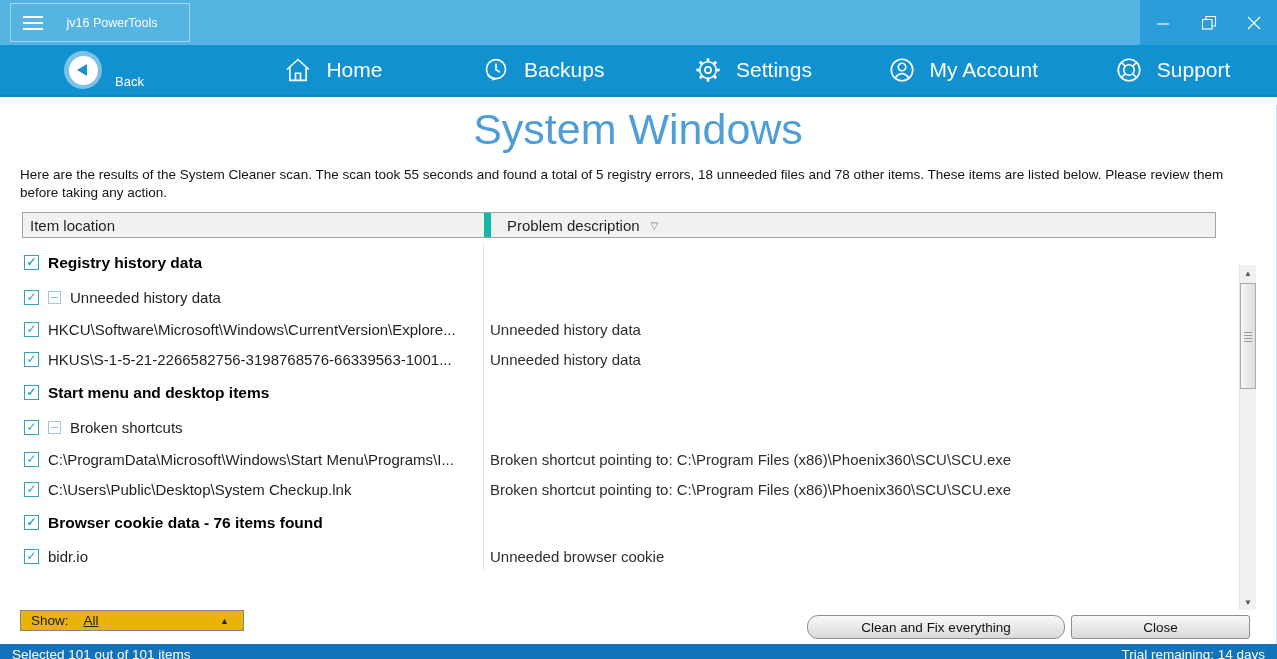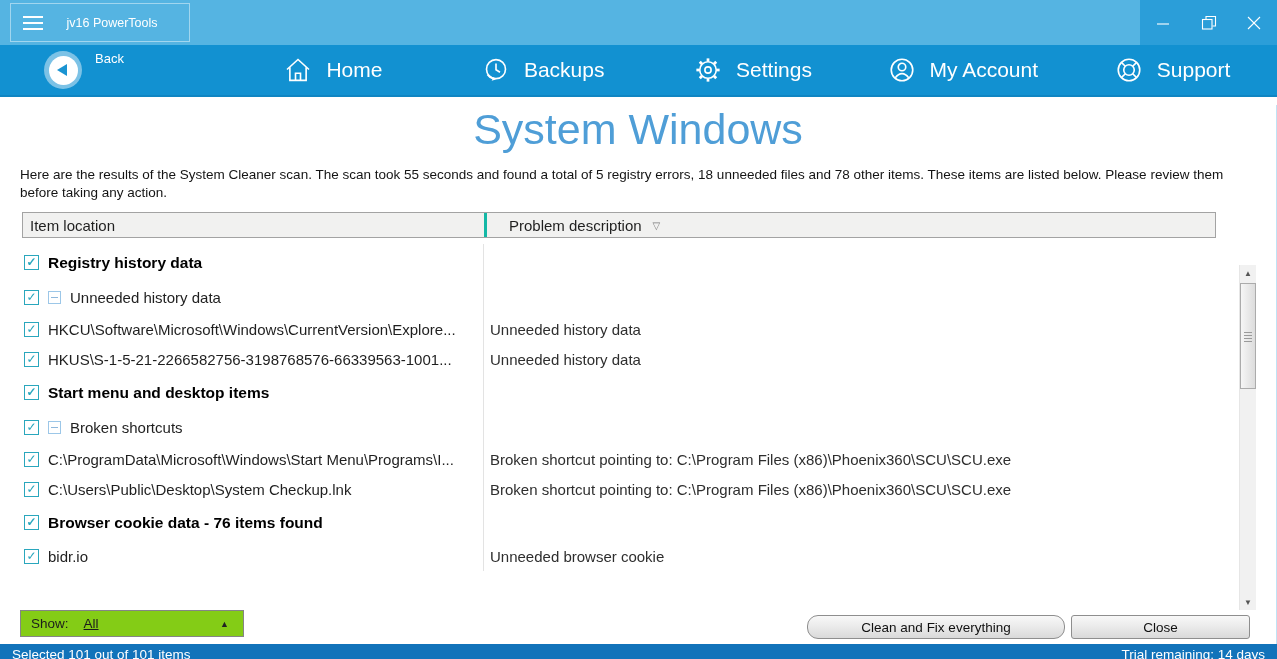--- a/index.html
+++ b/index.html
@@ -14,22 +14,22 @@
   .hamburger div { width:20px; height:2px; background:#fff; }
   .app-title { flex:1; text-align:center; color:#fff; font-size:12.5px; padding-right:8px; }
   .win-controls { position:absolute; right:0; top:0; width:137px; height:45px;
                   background:#2b9ed9; display:flex; }
   .win-btn { flex:1; display:flex; align-items:center; justify-content:center; }
   .win-btn svg { stroke:#fff; fill:none; stroke-width:1.1; }
 
   
   .navbar { height:52px; background:#1291d1; display:flex; align-items:center;
             border-bottom:2px solid #0f85c2; }
-  .back-group { width:228px; display:flex; align-items:flex-start; gap:13px;
-                padding-left:44px; flex:none; }
+  .back-group { width:228px; display:flex; align-items:flex-end; gap:13px;
+                padding-left:64px; flex:none; }
   .back-circle { width:38px; height:38px; border-radius:50%;
                  background:rgba(255,255,255,.45); display:flex;
                  align-items:center; justify-content:center; }
   .back-inner { width:29px; height:29px; border-radius:50%; background:#fff;
                 display:flex; align-items:center; justify-content:center; }
   .back-tri { width:0; height:0; border-top:6.5px solid transparent;
               border-bottom:6.5px solid transparent; border-right:10px solid #1a94d2;
               margin-right:2px; }
   .back-label { color:#fff; font-size:13px; }
   .nav-item { flex:1; display:flex; align-items:center; justify-content:center;
@@ -39,21 +39,21 @@
   
   .content { position:relative; height:539px; background:#fff;
              border-right:1px solid #bfe3f5; }
   .page-title { margin:8px 0 2px; text-align:center; font-size:43px;
                 font-weight:300; color:#4f9ed7; }
   .description { margin:12px 26px 0 20px; font-size:13.5px; line-height:17.5px; color:#141414; }
 
   .table-header { display:flex; margin:11px 0 0 22px; width:1194px; height:26px;
                   background:#f1f1f0; border:1px solid #a3a3a3; font-size:15px; color:#1f1f1f;justify-content:space-between; }
   .th-loc { width:461px; padding-left:7px; display:flex; align-items:center; }
-  .th-desc { flex:1; border-left:3px solid #14b8a6; padding-left:22px;
+  .th-desc { flex:1; border-left:7px solid #14b8a6; padding-left:16px;
              display:flex; align-items:center; gap:11px; }
   .sort-glyph { font-size:10px; color:#7d7d7d; margin-top:1px; }
 
   .results { margin-left:22px; margin-top:6px; width:1194px; position:relative; }
   .results::before { content:""; position:absolute; left:461px; top:0; bottom:0;
                      width:1px; background:#e3e3e3; }
   .row { display:flex; align-items:center; }
   .row.group { height:37px; font-weight:bold; font-size:15.5px; color:#000; }
   .row.subgroup { height:33px; font-size:15px; color:#1f1f1f; }
   .row.item { height:30px; font-size:15px; color:#1f1f1f; }
@@ -74,22 +74,22 @@
             align-items:center; justify-content:center; font-size:8px; color:#555; }
   .sb-up { top:0; }
   .sb-down { bottom:0; }
   .sb-thumb { position:absolute; top:18px; left:0; width:16px; height:106px;
               background:linear-gradient(90deg,#f6f6f6,#dcdcdc);
               border:1px solid #ababab; }
   .sb-thumb::after { content:""; position:absolute; left:3px; right:3px; top:48px; height:10px;
                      background:repeating-linear-gradient(180deg,#9a9a9a 0 1px,transparent 1px 3px); }
 
   
-  .show-dropdown { position:absolute; left:20px; top:505px; width:224px; height:27px;
-                   border:1px solid #858585; background:#84cc16; display:flex; align-items:center;
+  .show-dropdown { position:absolute; left:20px; top:505px; width:224px; height:21px;
+                   border:1px solid #858585; background:#eab308; display:flex; align-items:center;
                    font-size:13.5px; color:#1c1c1c; padding-left:10px; cursor:pointer; }
   .show-value { margin-left:15px;text-decoration:underline; }
   .dd-arrow { position:absolute; right:14px; font-size:9px; color:#222; }
   .btn { position:absolute; top:510px; height:24px; border:1px solid #8e8e8e; border-radius:3px;
          background:linear-gradient(#f8f8f8,#eaeaea 50%,#d9d9d9); font-size:13.5px; color:#111;
          display:flex; align-items:center; justify-content:center; cursor:pointer; }
   .btn-clean { left:807px; width:258px;border-radius:11px; }
   .btn-close { left:1071px; width:179px; }
 
   

